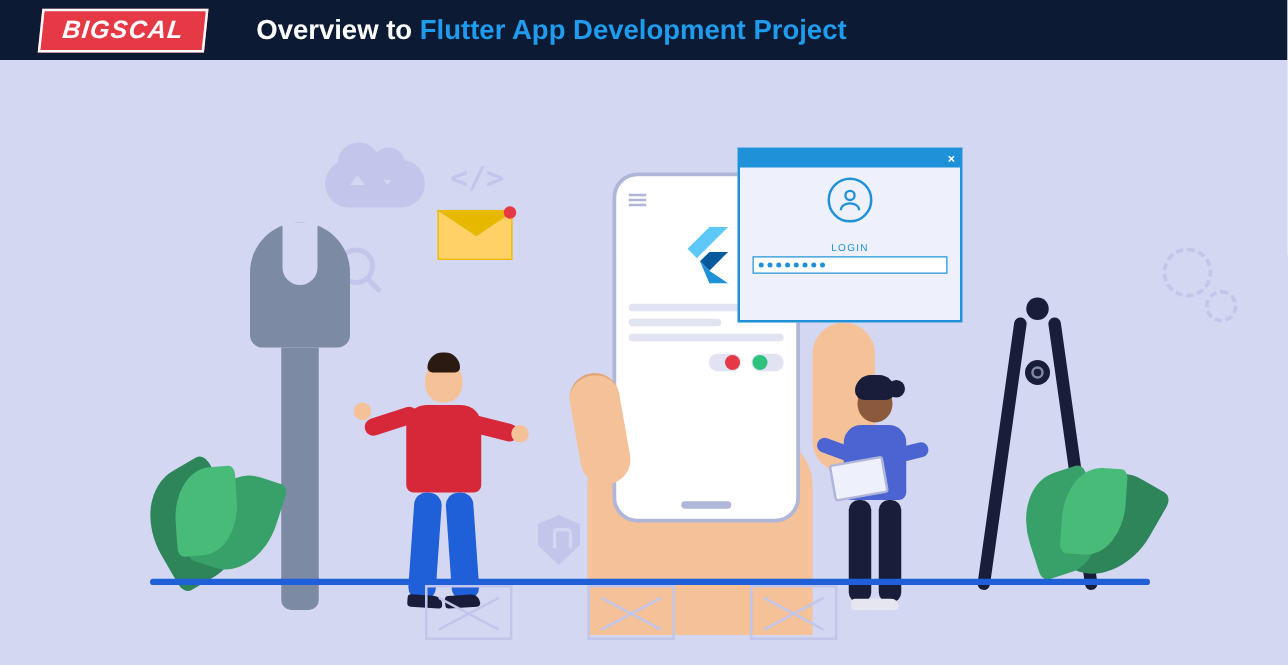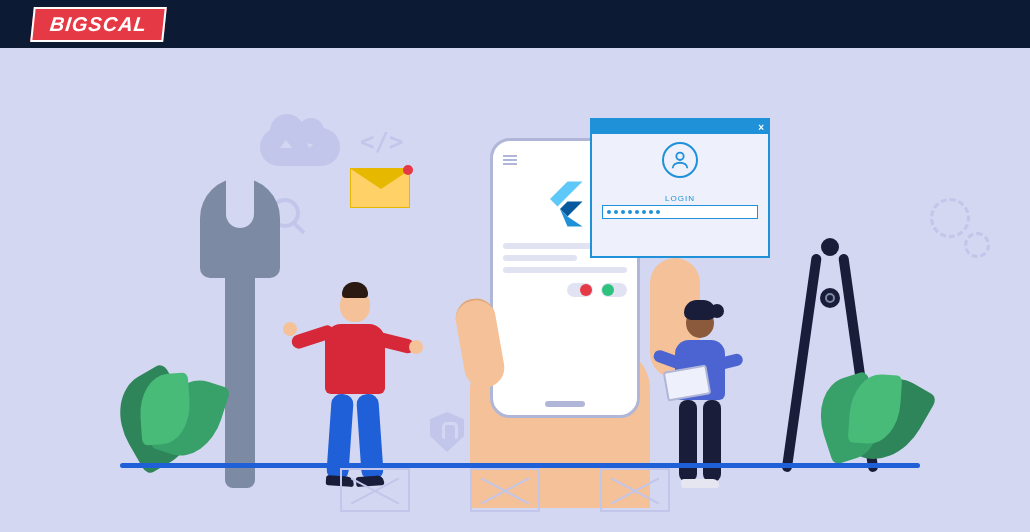--- a/index.html
+++ b/index.html
@@ -238,20 +238,23 @@
       position:absolute; left:430px; bottom:80px; width:34px; height:40px;
       background:#c2c6ea; clip-path: polygon(50% 0,100% 18%,100% 60%,50% 100%,0 60%,0 18%);
     }
     .shield:after{ content:""; position:absolute; left:12px; top:10px; width:10px; height:14px; border:3px solid #d4d7f1; border-radius:5px 5px 2px 2px; border-bottom:none;}
   </style>
 </head>
 <body>
 
 <div class="header">
   <span class="logo-badge">BIGSCAL</span>
+  <h1 class="title">
+    <span class="title-part-1">Overview to </span><span class="title-part-2">Flutter App Development Project</span>
+  </h1>
 </div>
 
 <div class="canvas">
 
   <div class="cloud">
     <span class="arrow-up"></span>
       <span class="arrow-down"></span>
   </div>
   <div class="code-tag">&lt;/&gt;</div>
   <div class="magnifier"></div>

